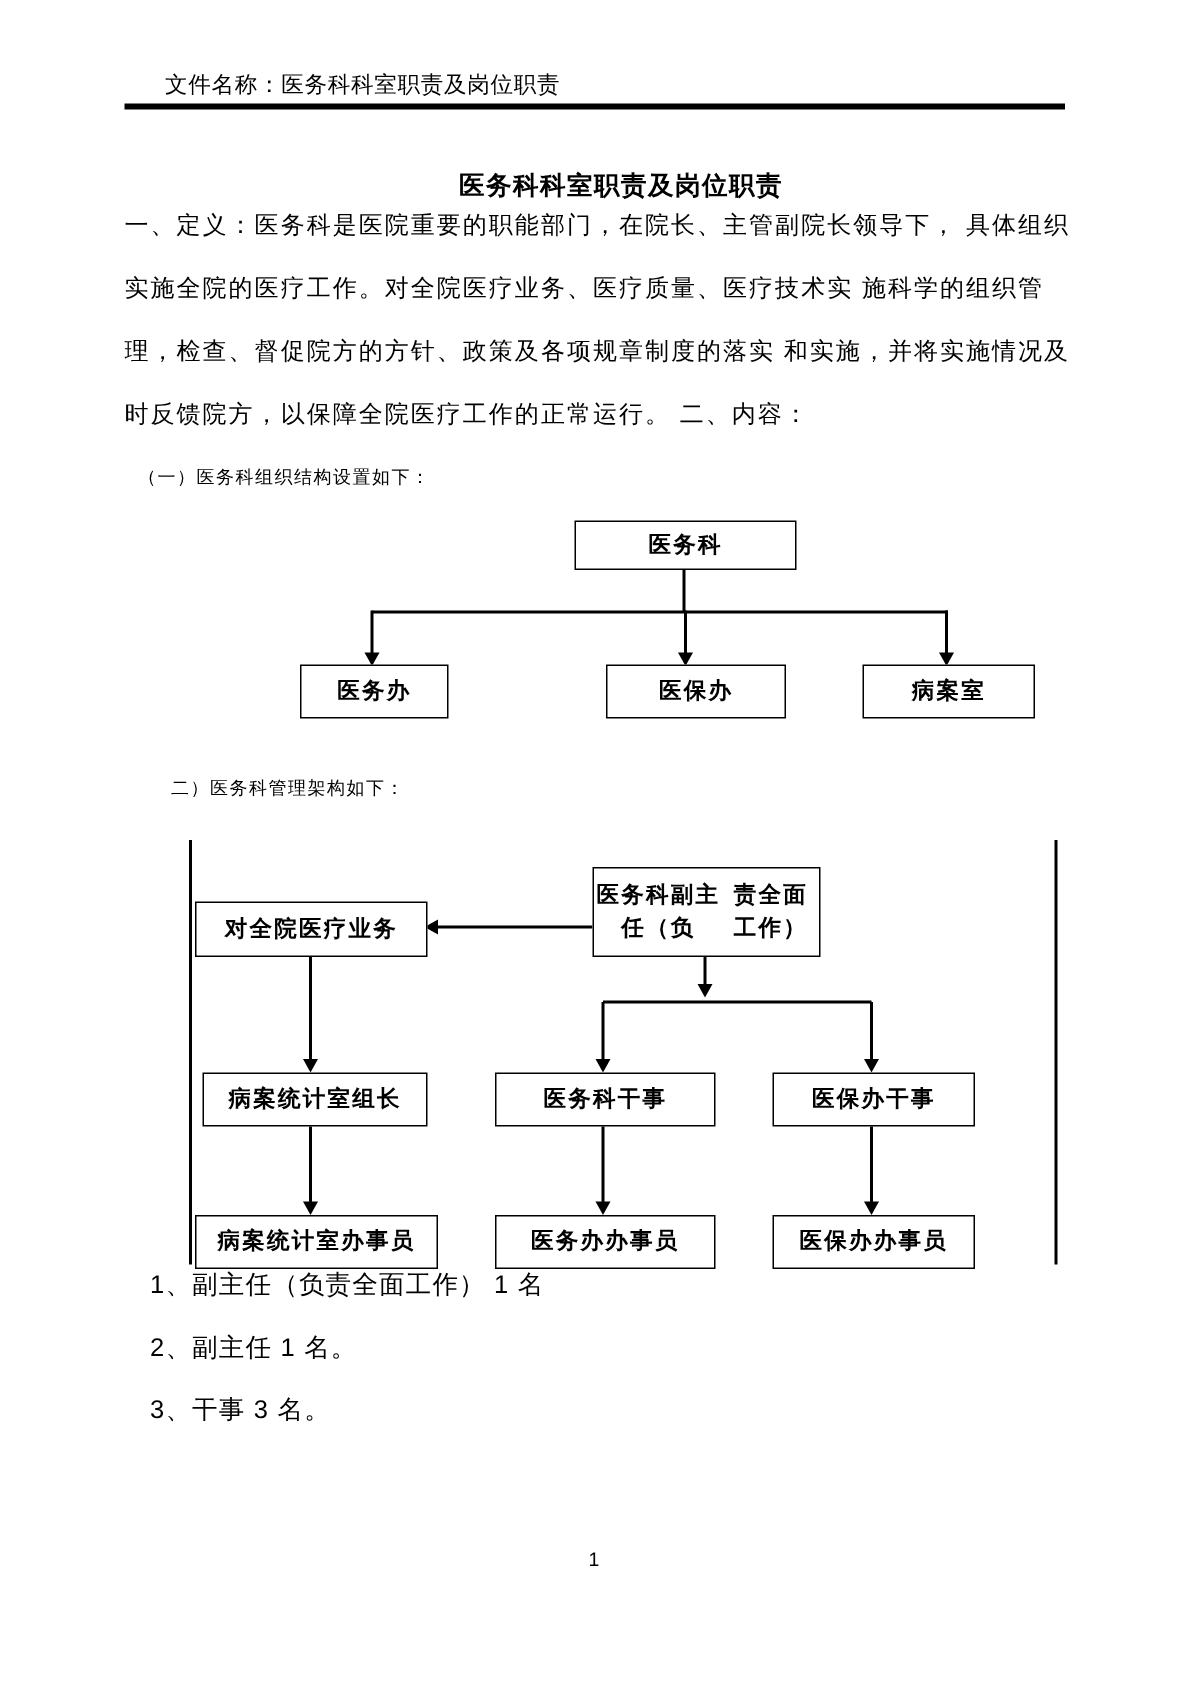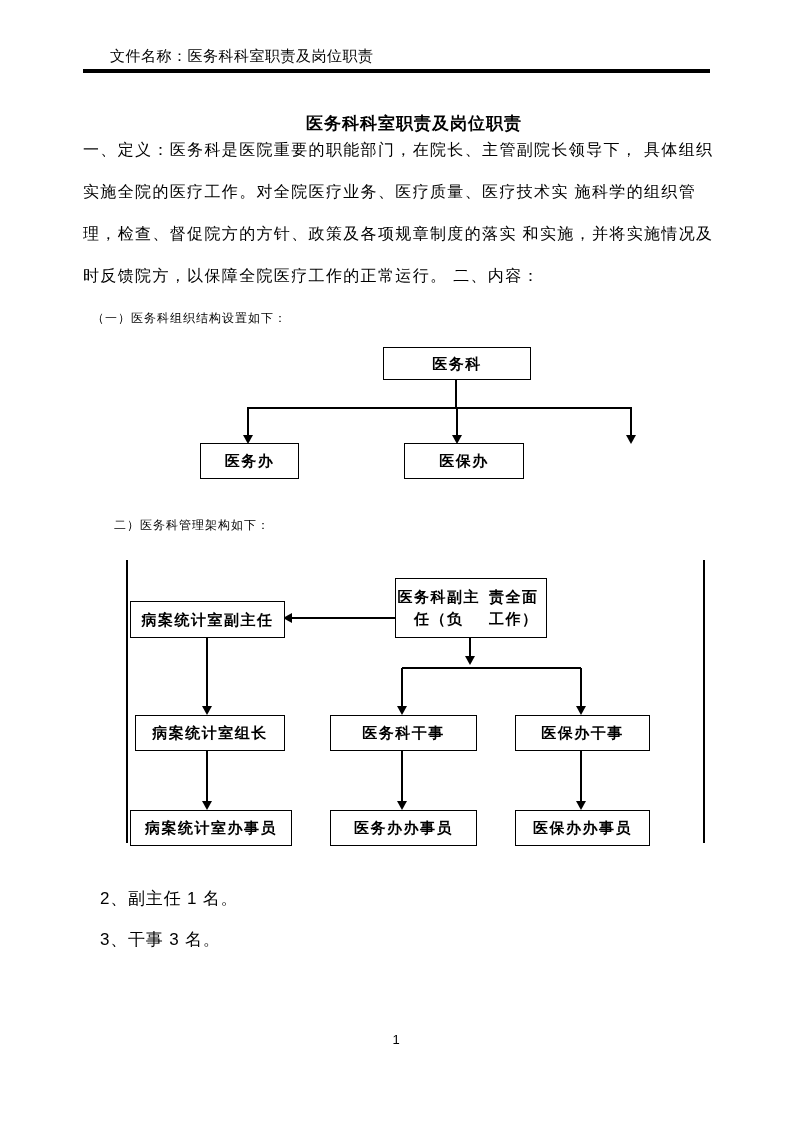--- a/index.html
+++ b/index.html
@@ -77,33 +77,35 @@
       <line x1="402" y1="749" x2="402" y2="803"></line>
       <polygon points="397,801 407,801 402,810" stroke="none"></polygon>
       <line x1="581" y1="749" x2="581" y2="803"></line>
       <polygon points="576,801 586,801 581,810" stroke="none"></polygon>
     </g>
   </svg>
 
   <div class="obox" style="left:383px;top:347px;width:146px;height:31px">医务科</div>
   <div class="obox" style="left:200px;top:443px;width:97px;height:34px">医务办</div>
   <div class="obox" style="left:404px;top:443px;width:118px;height:34px">医保办</div>
+  <div class="obox" style="left:575px;top:443px;width:113px;height:34px">病案室</div>
 
   <div class="section-heading" style="left:114px;top:517px">二）医务科管理架构如下：</div>
 
   <div class="obox two-line" style="left:395px;top:578px;width:150px;height:58px">
     <span>医务科副主任（负</span>
     <span>责全面工作）</span>
   </div>
-  <div class="obox" style="left:130px;top:601px;width:153px;height:35px">病案统计室副主任</div>
+  <div class="obox" style="left:130px;top:601px;width:153px;height:35px">对全院医疗业务</div>
   <div class="obox" style="left:135px;top:715px;width:148px;height:34px">病案统计室组长</div>
   <div class="obox" style="left:330px;top:715px;width:145px;height:34px">医务科干事</div>
   <div class="obox" style="left:515px;top:715px;width:133px;height:34px">医保办干事</div>
   <div class="obox" style="left:130px;top:810px;width:160px;height:34px">病案统计室办事员</div>
   <div class="obox" style="left:330px;top:810px;width:145px;height:34px">医务办办事员</div>
   <div class="obox" style="left:515px;top:810px;width:133px;height:34px">医保办办事员</div>
 
+  <div class="list-item" style="top:845px">1、副主任（负责全面工作） 1 名</div>
   <div class="list-item" style="top:887px">2、副主任 1 名。</div>
   <div class="list-item" style="top:928px">3、干事 3 名。</div>
 
   <div class="page-number">1</div>
 
 </div>
 
 </body></html>

